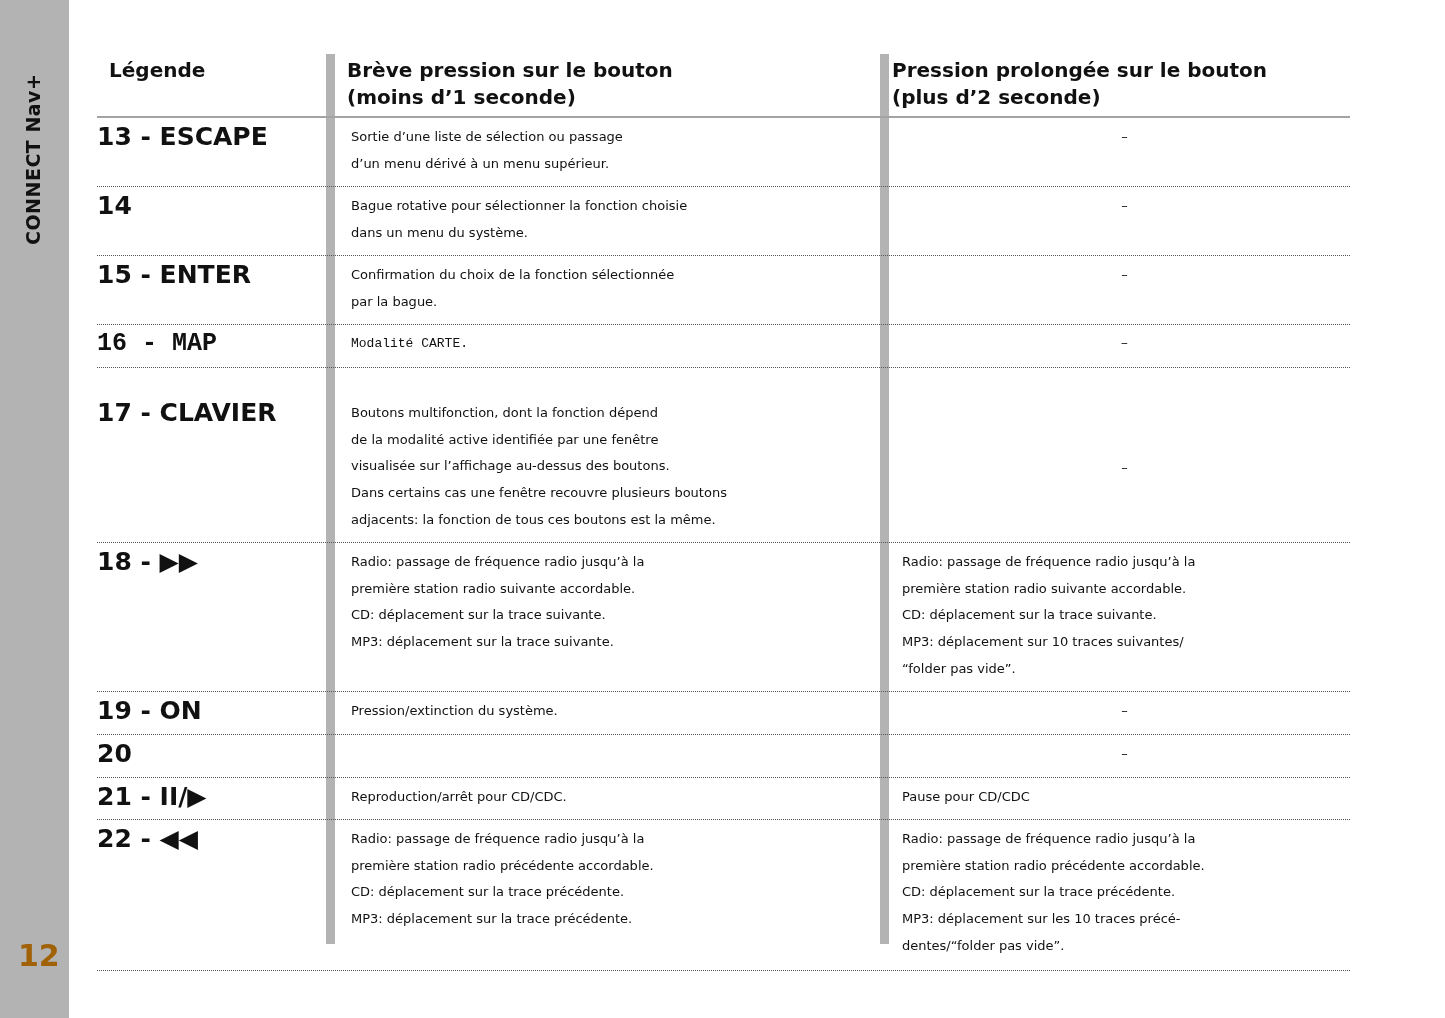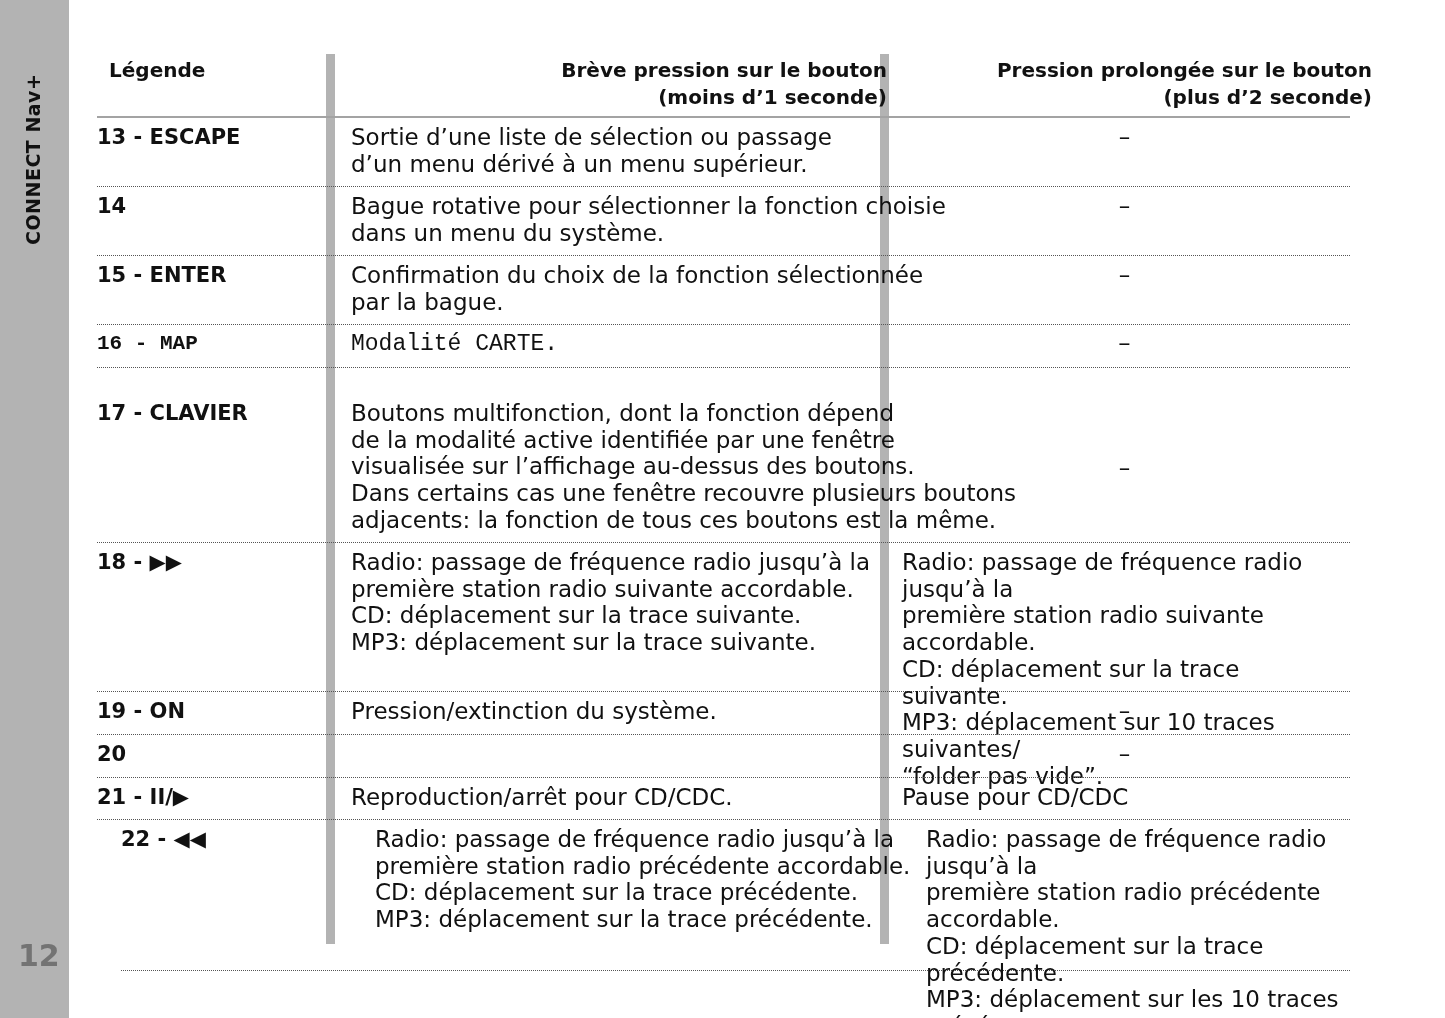--- a/index.html
+++ b/index.html
@@ -1,32 +1,32 @@
 <!DOCTYPE html>
 <html><head>
 <meta charset="utf-8">
 <style>
   html, body { margin:0; padding:0; background:#ffffff; }
   body { width:1445px; height:1018px; position:relative; overflow:hidden;
          font-family:"DejaVu Sans", "Liberation Sans", sans-serif; color:#111; }
   .side-band { position:absolute; left:0; top:0; width:69px; height:1018px; background:#b3b3b3; }
   .side-title { position:absolute; left:22px; top:245px; transform-origin:0 0; transform:rotate(-90deg);
                 font-weight:bold; font-size:19px; letter-spacing:0.5px; white-space:nowrap; color:#111; }
-  .page-num { position:absolute; left:18px; top:938px; font-weight:bold; font-size:30px; color:#737373; }
+  .page-num { position:absolute; left:18px; top:938px; font-weight:bold; font-size:30px; color:#a16207; }
 
   .tbl { position:absolute; left:97px; top:54px; width:1253px; }
   .hdr { position:relative; height:62px; border-bottom:2px solid #a3a3a3; }
-  .hcell { position:absolute; top:3px; font-weight:bold; font-size:20px; line-height:27px; text-align:right; }
+  .hcell { position:absolute; top:3px; font-weight:bold; font-size:20px; line-height:27px; text-align:left; }
   .hcell.c1 { left:12px; text-align:left; }
   .hcell.c2 { left:250px; width:540px; }
   .hcell.c3 { left:795px; width:480px; }
 
   .row { position:relative; border-bottom:1px dotted #555; box-sizing:border-box; }
-  .cell { position:absolute; top:6px; font-size:23px; line-height:26.7px; white-space:pre-line; }
-  .cell.k { left:0; font-weight:bold; font-size:21px; }
+  .cell { position:absolute; top:6px; font-size:13px; line-height:26.7px; white-space:pre-line; }
+  .cell.k { left:0; font-weight:bold; font-size:25px; }
   .cell.b { left:254px; }
   .cell.l { left:805px; }
   .cell.dash { left:795px; width:465px; text-align:center; }
 
   .vsep { position:absolute; top:54px; width:9px; background:#b3b3b3; height:890px; }
   .vsep.s1 { left:326px; }
   .vsep.s2 { left:880px; }
 </style>
 </head>
 <body>
@@ -98,21 +98,21 @@
       </div>
       <div class="row" style="height: 43px;">
         <div class="cell k">20</div>
         <div class="cell dash">–</div>
       </div>
       <div class="row" style="height: 42px;">
         <div class="cell k">21 - II/▶</div>
         <div class="cell b">Reproduction/arrêt pour CD/CDC.</div>
         <div class="cell l">Pause pour CD/CDC</div>
       </div>
-      <div class="row" style="height: 151px; margin-left: 24px;">
+      <div class="row" style="height: 151px;">
         <div class="cell k">22 - ◀◀</div>
         <div class="cell b">Radio: passage de fréquence radio jusqu’à la
 première station radio précédente accordable.
 CD: déplacement sur la trace précédente.
 MP3: déplacement sur la trace précédente.</div>
         <div class="cell l">Radio: passage de fréquence radio jusqu’à la
 première station radio précédente accordable.
 CD: déplacement sur la trace précédente.
 MP3: déplacement sur les 10 traces précé-
 dentes/“folder pas vide”.</div>

